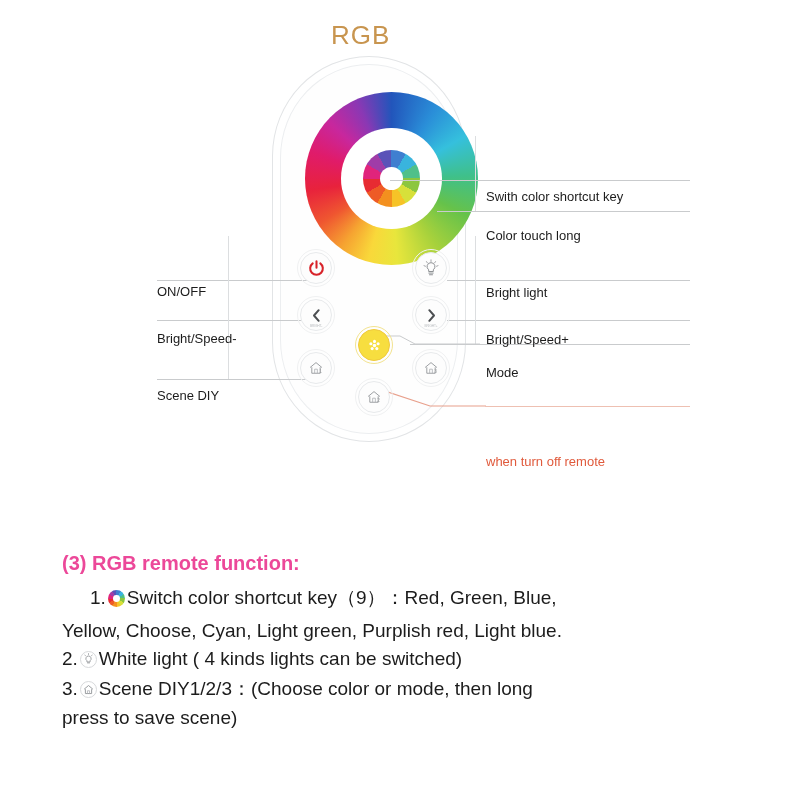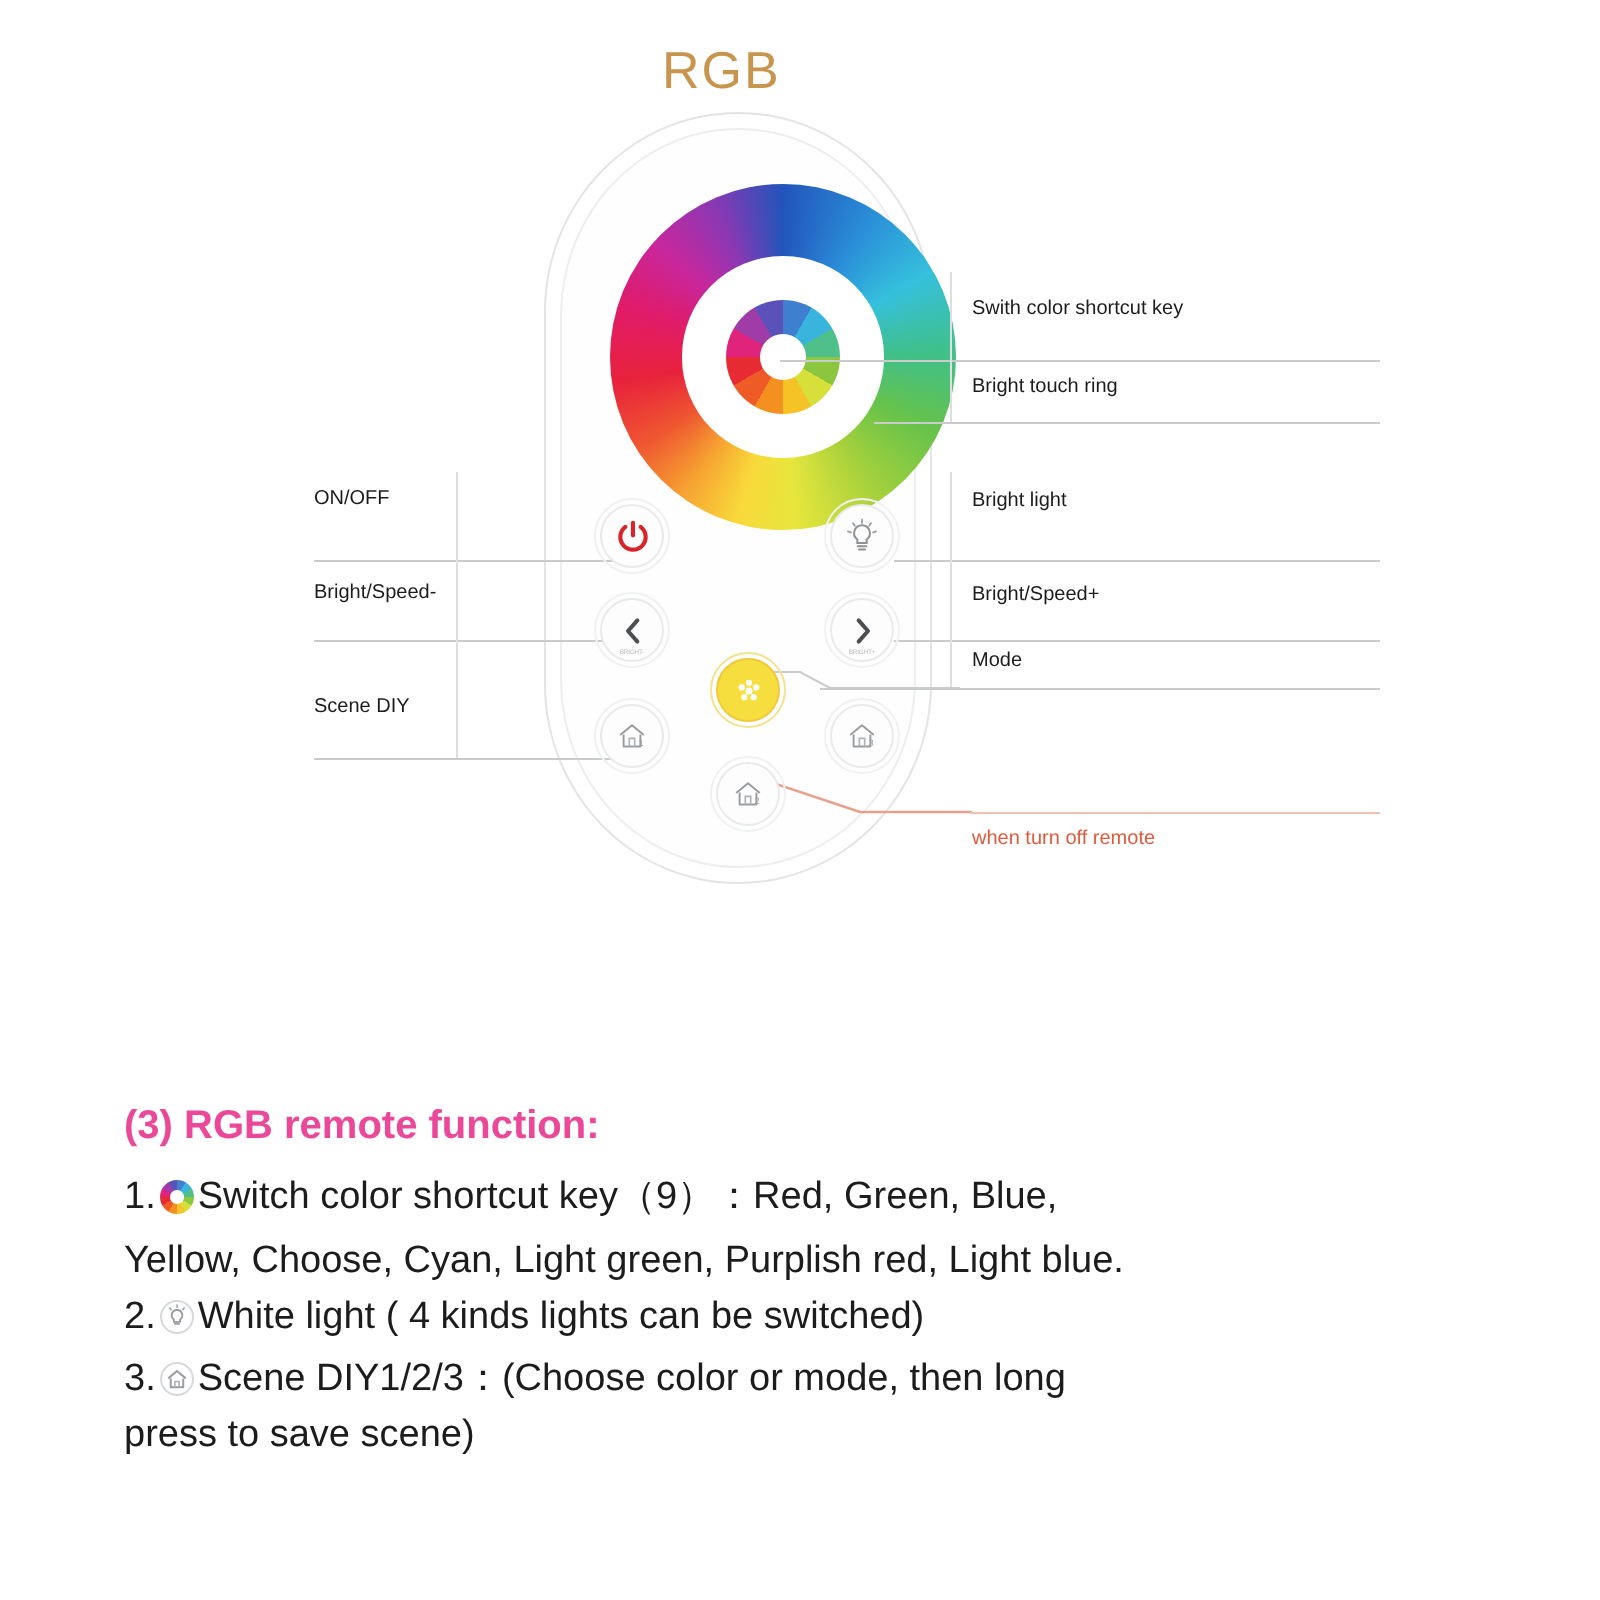--- a/index.html
+++ b/index.html
@@ -116,24 +116,25 @@
 
   
   .cl { position: absolute; background: #c9cbcd; }
   .cl.h { height: 1px; }
   .cl.v { width: 1px; }
   .cl.lite { background: #dcdee0; }
 
   
   .lbl {
     position: absolute;
-    font-size: 10px;
+    font-size: 13px;
     color: #1c1c1c;
     white-space: nowrap;
     font-family: "Liberation Sans", sans-serif;
+    margin-top: 40px;
   }
   .lbl.orange { color: #e05a3c; }
 
   
   .section-head {
     position: absolute; left: 62px; top: 552px;
     font-size: 20px; font-weight: bold; color: #ec4899;
     font-family: "Liberation Sans", sans-serif;
   }
   .btxt {
@@ -205,21 +206,21 @@
   <svg style="position:absolute; left:382px; top:388px; width:110px; height:36px;">
     <path d="M0,2 L48,18 L104,18" fill="none" stroke="#e8a08c" stroke-width="1.2"></path>
   </svg>
   <div class="cl h" style="left:485px; top:406px; width:205px; background:#eec0b2;"></div>
 
   <div class="lbl" style="left:157px; top:244px;">ON/OFF</div>
   <div class="lbl" style="left:157px; top:291px;">Bright/Speed-</div>
   <div class="lbl" style="left:157px; top:348px;">Scene DIY</div>
 
   <div class="lbl" style="left:486px; top:149px;">Swith color shortcut key</div>
-  <div class="lbl" style="left:486px; top:188px;">Bright touch ring</div>
+  <div class="lbl" style="left:486px; top:188px;">Color touch long</div>
   <div class="lbl" style="left:486px; top:245px;">Bright light</div>
   <div class="lbl" style="left:486px; top:292px;">Bright/Speed+</div>
   <div class="lbl" style="left:486px; top:325px;">Mode</div>
 
   <div class="lbl orange" style="left:486px; top:414px;">when turn off remote</div>
 
   <div class="btn sz-main" style="left:300px; top:252px;">
     <svg width="19" height="19" viewBox="0 0 24 24">
       <path d="M7.2 5.6a8 8 0 1 0 9.6 0" fill="none" stroke="#d8232a" stroke-width="2.6" stroke-linecap="round"></path>
       <line x1="12" y1="3" x2="12" y2="11" stroke="#d8232a" stroke-width="2.6" stroke-linecap="round"></line>
@@ -288,21 +289,21 @@
     <svg width="18" height="18" viewBox="0 0 24 24">
       <path d="M4.5 11 L12 4.8 L19.5 11" fill="none" stroke="#9a9da0" stroke-width="1.3" stroke-linecap="round" stroke-linejoin="round"></path>
       <path d="M6.4 11 L6.4 19 L17.6 19 L17.6 11" fill="none" stroke="#9a9da0" stroke-width="1.3" stroke-linejoin="round"></path>
       <path d="M10.2 19 L10.2 13.6 L13.8 13.6 L13.8 19" fill="none" stroke="#b0b3b6" stroke-width="1.1"></path>
       <text x="16.4" y="18.6" font-size="6.2" fill="#9a9da0" font-family="Liberation Sans, sans-serif">2</text>
     </svg>
   </div>
 
   <div class="section-head">(3) RGB remote function:</div>
 
-  <div class="btxt" style="top:585px;">
+  <div class="btxt" style="top:585px;margin-left:28px;">
     <span>1.</span><span class="inline-ico ico-wheel"></span><span>Switch color   shortcut  key（9）：Red,  Green,  Blue,</span>
   </div>
   <div class="btxt" style="top:620px;">Yellow, Choose, Cyan, Light green, Purplish red, Light blue.</div>
 
   <div class="btxt" style="top:648px;">
     <span>2.</span><span class="inline-ico ico-circle"><svg class="ico-svg" width="15" height="15" viewBox="0 0 24 24">
           <path d="M12 6.4a4.2 4.2 0 0 0-2.5 7.6v1.9h5v-1.9A4.2 4.2 0 0 0 12 6.4z" fill="none" stroke="#9a9da0" stroke-width="1.5"></path>
           <line x1="9.7" y1="17.4" x2="14.3" y2="17.4" stroke="#9a9da0" stroke-width="1.5"></line>
           <g stroke="#9a9da0" stroke-width="1.2" stroke-linecap="round">
             <line x1="12" y1="2.4" x2="12" y2="4.2"></line>

